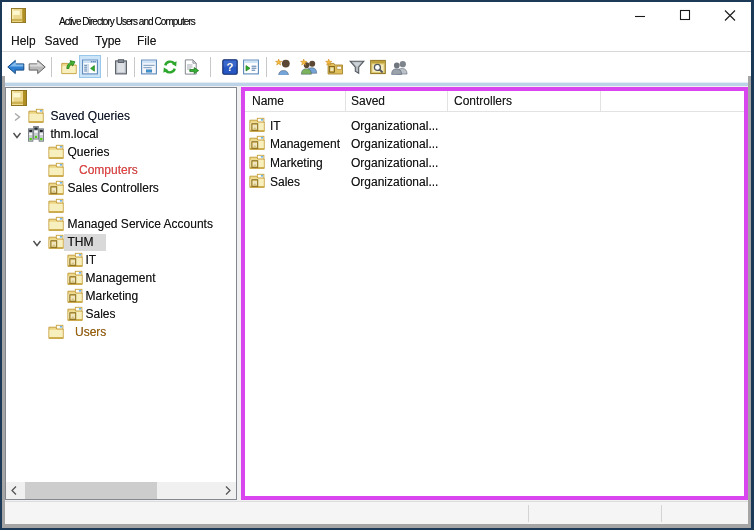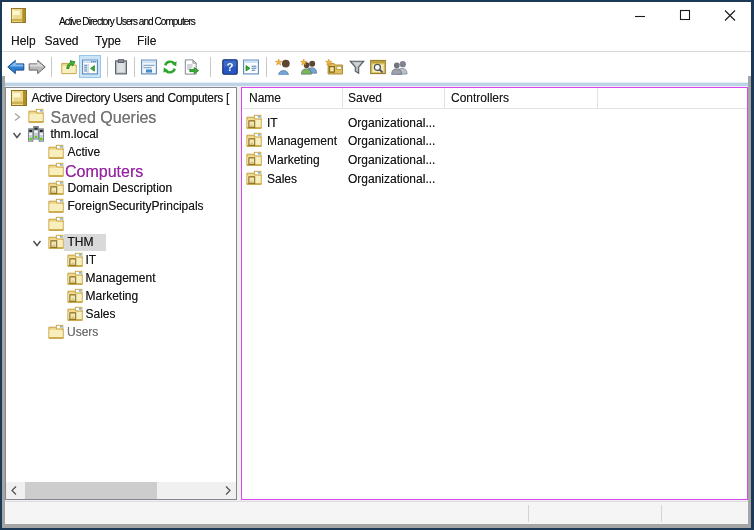--- a/index.html
+++ b/index.html
@@ -187,36 +187,35 @@
  <div class="abs" id="lpane" style="left:5px;top:87px;width:232px;height:413px;background:#fff;border:1px solid #828790;box-sizing:border-box;overflow:hidden">
    <div class="abs ticon" style="left:5px;top:2px">
         <svg width="16" height="16" viewBox="0 0 16 16">
           <rect x="0.5" y="0.5" width="15" height="15" fill="#ecd88e" stroke="#8e731f" stroke-width="1"></rect>
           <rect x="12" y="1" width="3" height="14" fill="#b19023"></rect>
           <rect x="1" y="11.6" width="11" height="2.4" fill="#cdb253"></rect>
           <rect x="1" y="1" width="1.6" height="10.6" fill="#f7ecb4"></rect>
           <rect x="2.2" y="2.8" width="7.2" height="4.6" fill="#fdf8d0"></rect>
         </svg>
       </div>
-      <div class="abs" style="left:25.5px;top:3px;font-size:12px;color:#151515;white-space:nowrap;letter-spacing:-0.35px">Active Directory Users and Computers [</div>
       <div class="abs chev" style="left:6px;top:24px">
         <svg width="10" height="10" viewBox="0 0 10 10">
           <path d="M3 1.5 L7.5 5 L3 8.5" stroke="#a8a8a8" stroke-width="1.4" fill="none"></path>
         </svg>
       </div>
       <div class="abs ticon" style="left:22px;top:20px">
         <svg width="16" height="16" viewBox="0 0 16 16">
           <rect x="8.3" y="1.3" width="6.6" height="4" fill="#fffef8" stroke="#c8a23c" stroke-width="0.9"></rect>
           <rect x="11.9" y="2.2" width="2.2" height="1.3" fill="#4aa0e8"></rect>
           <path d="M0.9 3.2 h6.8 l1.2 1.9 h6.3 v9.3 h-14.3 z" fill="#edd787" stroke="#c19a36" stroke-width="0.9"></path>
           <path d="M1.4 5.8 h13.3 v7.7 h-13.3 z" fill="#f8efbe"></path>
           <path d="M1 13 h14.3 v1.4 h-14.3 z" fill="#cfae4e"></path>
         </svg>
       </div>
-      <div class="abs" style="left:44.5px;top:21px;font-size:16px;color:#737373;white-space:nowrap">Saved Queries</div>
+      <div class="abs" style="left:44.5px;top:21px;font-size:12px;color:#0f172a;white-space:nowrap">Saved Queries</div>
       <div class="abs chev" style="left:6px;top:42px">
         <svg width="10" height="10" viewBox="0 0 10 10">
           <path d="M1.5 3 L5 7.5 L8.5 3" stroke="#4d4d4d" stroke-width="1.4" fill="none"></path>
         </svg>
       </div>
       <div class="abs ticon" style="left:22px;top:38px">
         <svg width="16" height="16" viewBox="0 0 16 16">
           <rect x="5.6" y="0.5" width="4.8" height="12.6" fill="#c9cfd4" stroke="#757c83" stroke-width="0.9"></rect>
           <rect x="6.3" y="1.4" width="3.4" height="2.4" fill="#23282e"></rect>
           <rect x="6.3" y="5.1" width="3.4" height="1.5" fill="#ffffff"></rect>
@@ -234,63 +233,63 @@
       <div class="abs" style="left:44.5px;top:39px;font-size:12px;color:#151515;white-space:nowrap">thm.local</div>
       <div class="abs ticon" style="left:41.5px;top:56px">
         <svg width="16" height="16" viewBox="0 0 16 16">
           <rect x="8.3" y="1.3" width="6.6" height="4" fill="#fffef8" stroke="#c8a23c" stroke-width="0.9"></rect>
           <rect x="11.9" y="2.2" width="2.2" height="1.3" fill="#4aa0e8"></rect>
           <path d="M0.9 3.2 h6.8 l1.2 1.9 h6.3 v9.3 h-14.3 z" fill="#edd787" stroke="#c19a36" stroke-width="0.9"></path>
           <path d="M1.4 5.8 h13.3 v7.7 h-13.3 z" fill="#f8efbe"></path>
           <path d="M1 13 h14.3 v1.4 h-14.3 z" fill="#cfae4e"></path>
         </svg>
       </div>
-      <div class="abs" style="left:61.5px;top:57px;font-size:12px;color:#151515;white-space:nowrap">Active</div>
+      <div class="abs" style="left:61.5px;top:57px;font-size:12px;color:#151515;white-space:nowrap">Queries</div>
       <div class="abs ticon" style="left:41.5px;top:74px">
         <svg width="16" height="16" viewBox="0 0 16 16">
           <rect x="8.3" y="1.3" width="6.6" height="4" fill="#fffef8" stroke="#c8a23c" stroke-width="0.9"></rect>
           <rect x="11.9" y="2.2" width="2.2" height="1.3" fill="#4aa0e8"></rect>
           <path d="M0.9 3.2 h6.8 l1.2 1.9 h6.3 v9.3 h-14.3 z" fill="#edd787" stroke="#c19a36" stroke-width="0.9"></path>
           <path d="M1.4 5.8 h13.3 v7.7 h-13.3 z" fill="#f8efbe"></path>
           <path d="M1 13 h14.3 v1.4 h-14.3 z" fill="#cfae4e"></path>
         </svg>
       </div>
-      <div class="abs" style="left:59px;top:75px;font-size:16px;color:#a21caf;white-space:nowrap">Computers</div>
+      <div class="abs" style="left:73px;top:75px;font-size:12px;color:#ef4444;white-space:nowrap">Computers</div>
       <div class="abs ticon" style="left:41.5px;top:92px">
         <svg width="16" height="16" viewBox="0 0 16 16">
           <rect x="8.3" y="1.3" width="6.6" height="4" fill="#fffef8" stroke="#c8a23c" stroke-width="0.9"></rect>
           <rect x="11.9" y="2.2" width="2.2" height="1.3" fill="#4aa0e8"></rect>
           <path d="M0.9 3.2 h6.8 l1.2 1.9 h6.3 v9.3 h-14.3 z" fill="#edd787" stroke="#c19a36" stroke-width="0.9"></path>
           <path d="M1.4 5.8 h13.3 v7.7 h-13.3 z" fill="#f8efbe"></path>
           <path d="M1 13 h14.3 v1.4 h-14.3 z" fill="#cfae4e"></path>
           <rect x="2.8" y="6.7" width="6" height="6.6" fill="#c7a43c" stroke="#7a621d" stroke-width="0.8"></rect>
           <rect x="3.6" y="7.7" width="4.4" height="4.8" fill="#efe6c0"></rect>
           <path d="M3.7 12.4 l2.3-2.4 1.9 2.4 z" fill="#d6c586"></path>
         </svg>
       </div>
-      <div class="abs" style="left:61.5px;top:93px;font-size:12px;color:#151515;white-space:nowrap">Domain Description</div>
+      <div class="abs" style="left:61.5px;top:93px;font-size:12px;color:#151515;white-space:nowrap">Sales Controllers</div>
       <div class="abs ticon" style="left:41.5px;top:110px">
         <svg width="16" height="16" viewBox="0 0 16 16">
           <rect x="8.3" y="1.3" width="6.6" height="4" fill="#fffef8" stroke="#c8a23c" stroke-width="0.9"></rect>
           <rect x="11.9" y="2.2" width="2.2" height="1.3" fill="#4aa0e8"></rect>
           <path d="M0.9 3.2 h6.8 l1.2 1.9 h6.3 v9.3 h-14.3 z" fill="#edd787" stroke="#c19a36" stroke-width="0.9"></path>
           <path d="M1.4 5.8 h13.3 v7.7 h-13.3 z" fill="#f8efbe"></path>
           <path d="M1 13 h14.3 v1.4 h-14.3 z" fill="#cfae4e"></path>
         </svg>
       </div>
-      <div class="abs" style="left:61.5px;top:111px;font-size:12px;color:#151515;white-space:nowrap">ForeignSecurityPrincipals</div>
       <div class="abs ticon" style="left:41.5px;top:128px">
         <svg width="16" height="16" viewBox="0 0 16 16">
           <rect x="8.3" y="1.3" width="6.6" height="4" fill="#fffef8" stroke="#c8a23c" stroke-width="0.9"></rect>
           <rect x="11.9" y="2.2" width="2.2" height="1.3" fill="#4aa0e8"></rect>
           <path d="M0.9 3.2 h6.8 l1.2 1.9 h6.3 v9.3 h-14.3 z" fill="#edd787" stroke="#c19a36" stroke-width="0.9"></path>
           <path d="M1.4 5.8 h13.3 v7.7 h-13.3 z" fill="#f8efbe"></path>
           <path d="M1 13 h14.3 v1.4 h-14.3 z" fill="#cfae4e"></path>
         </svg>
       </div>
+      <div class="abs" style="left:61.5px;top:129px;font-size:12px;color:#151515;white-space:nowrap">Managed Service Accounts</div>
       <div class="abs chev" style="left:25.5px;top:150px">
         <svg width="10" height="10" viewBox="0 0 10 10">
           <path d="M1.5 3 L5 7.5 L8.5 3" stroke="#4d4d4d" stroke-width="1.4" fill="none"></path>
         </svg>
       </div>
       <div class="abs" style="left:58.0px;top:146px;width:42px;height:17px;background:#d9d9d9"></div>
       <div class="abs ticon" style="left:41.5px;top:146px">
         <svg width="16" height="16" viewBox="0 0 16 16">
           <rect x="8.3" y="1.3" width="6.6" height="4" fill="#fffef8" stroke="#c8a23c" stroke-width="0.9"></rect>
           <rect x="11.9" y="2.2" width="2.2" height="1.3" fill="#4aa0e8"></rect>
@@ -357,32 +356,32 @@
       <div class="abs" style="left:79.5px;top:219px;font-size:12px;color:#151515;white-space:nowrap">Sales</div>
       <div class="abs ticon" style="left:41.5px;top:236px">
         <svg width="16" height="16" viewBox="0 0 16 16">
           <rect x="8.3" y="1.3" width="6.6" height="4" fill="#fffef8" stroke="#c8a23c" stroke-width="0.9"></rect>
           <rect x="11.9" y="2.2" width="2.2" height="1.3" fill="#4aa0e8"></rect>
           <path d="M0.9 3.2 h6.8 l1.2 1.9 h6.3 v9.3 h-14.3 z" fill="#edd787" stroke="#c19a36" stroke-width="0.9"></path>
           <path d="M1.4 5.8 h13.3 v7.7 h-13.3 z" fill="#f8efbe"></path>
           <path d="M1 13 h14.3 v1.4 h-14.3 z" fill="#cfae4e"></path>
         </svg>
       </div>
-      <div class="abs" style="left:61px;top:237px;font-size:12px;color:#737373;white-space:nowrap">Users</div>
+      <div class="abs" style="left:69px;top:237px;font-size:12px;color:#a16207;white-space:nowrap">Users</div>
    <div class="abs" style="left:0;top:394px;width:230px;height:17px;background:#f0f0f0">
      <svg class="sbtn" style="left:0" width="17" height="17">
           <path d="M10 4.5 L6 8.5 L10 12.5" stroke="#505050" fill="none" stroke-width="1.2"></path>
         </svg>
      <div class="abs" style="left:19px;top:0;width:132px;height:17px;background:#cdcdcd"></div>
      <svg class="sbtn" style="left:213px" width="17" height="17">
           <path d="M7 4.5 L11 8.5 L7 12.5" stroke="#505050" fill="none" stroke-width="1.2"></path>
         </svg>
    </div>
  </div>
- <div class="abs" id="rpane" style="left:241px;top:87px;width:507px;height:413px;background:#fff;border:1px solid #d946ef;box-sizing:border-box;overflow:hidden">
+ <div class="abs" id="rpane" style="left:241px;top:87px;width:507px;height:413px;background:#fff;border:4px solid #d946ef;box-sizing:border-box;overflow:hidden">
    <div class="hdr" style="left:7px">Name</div>
    <div class="hdr" style="left:106px">Saved</div>
    <div class="hdr" style="left:209px">Controllers</div>
    <div class="hline" style="left:100px"></div>
    <div class="hline" style="left:202px"></div>
    <div class="hline" style="left:355px"></div>
    <div class="abs" style="left:0;top:20px;width:505px;height:1px;background:#e2e2e2"></div>
    <div class="abs" style="left:4px;top:26px;width:16px;height:16px">
         <svg width="16" height="16" viewBox="0 0 16 16">
           <rect x="8.3" y="1.3" width="6.6" height="4" fill="#fffef8" stroke="#c8a23c" stroke-width="0.9"></rect>

